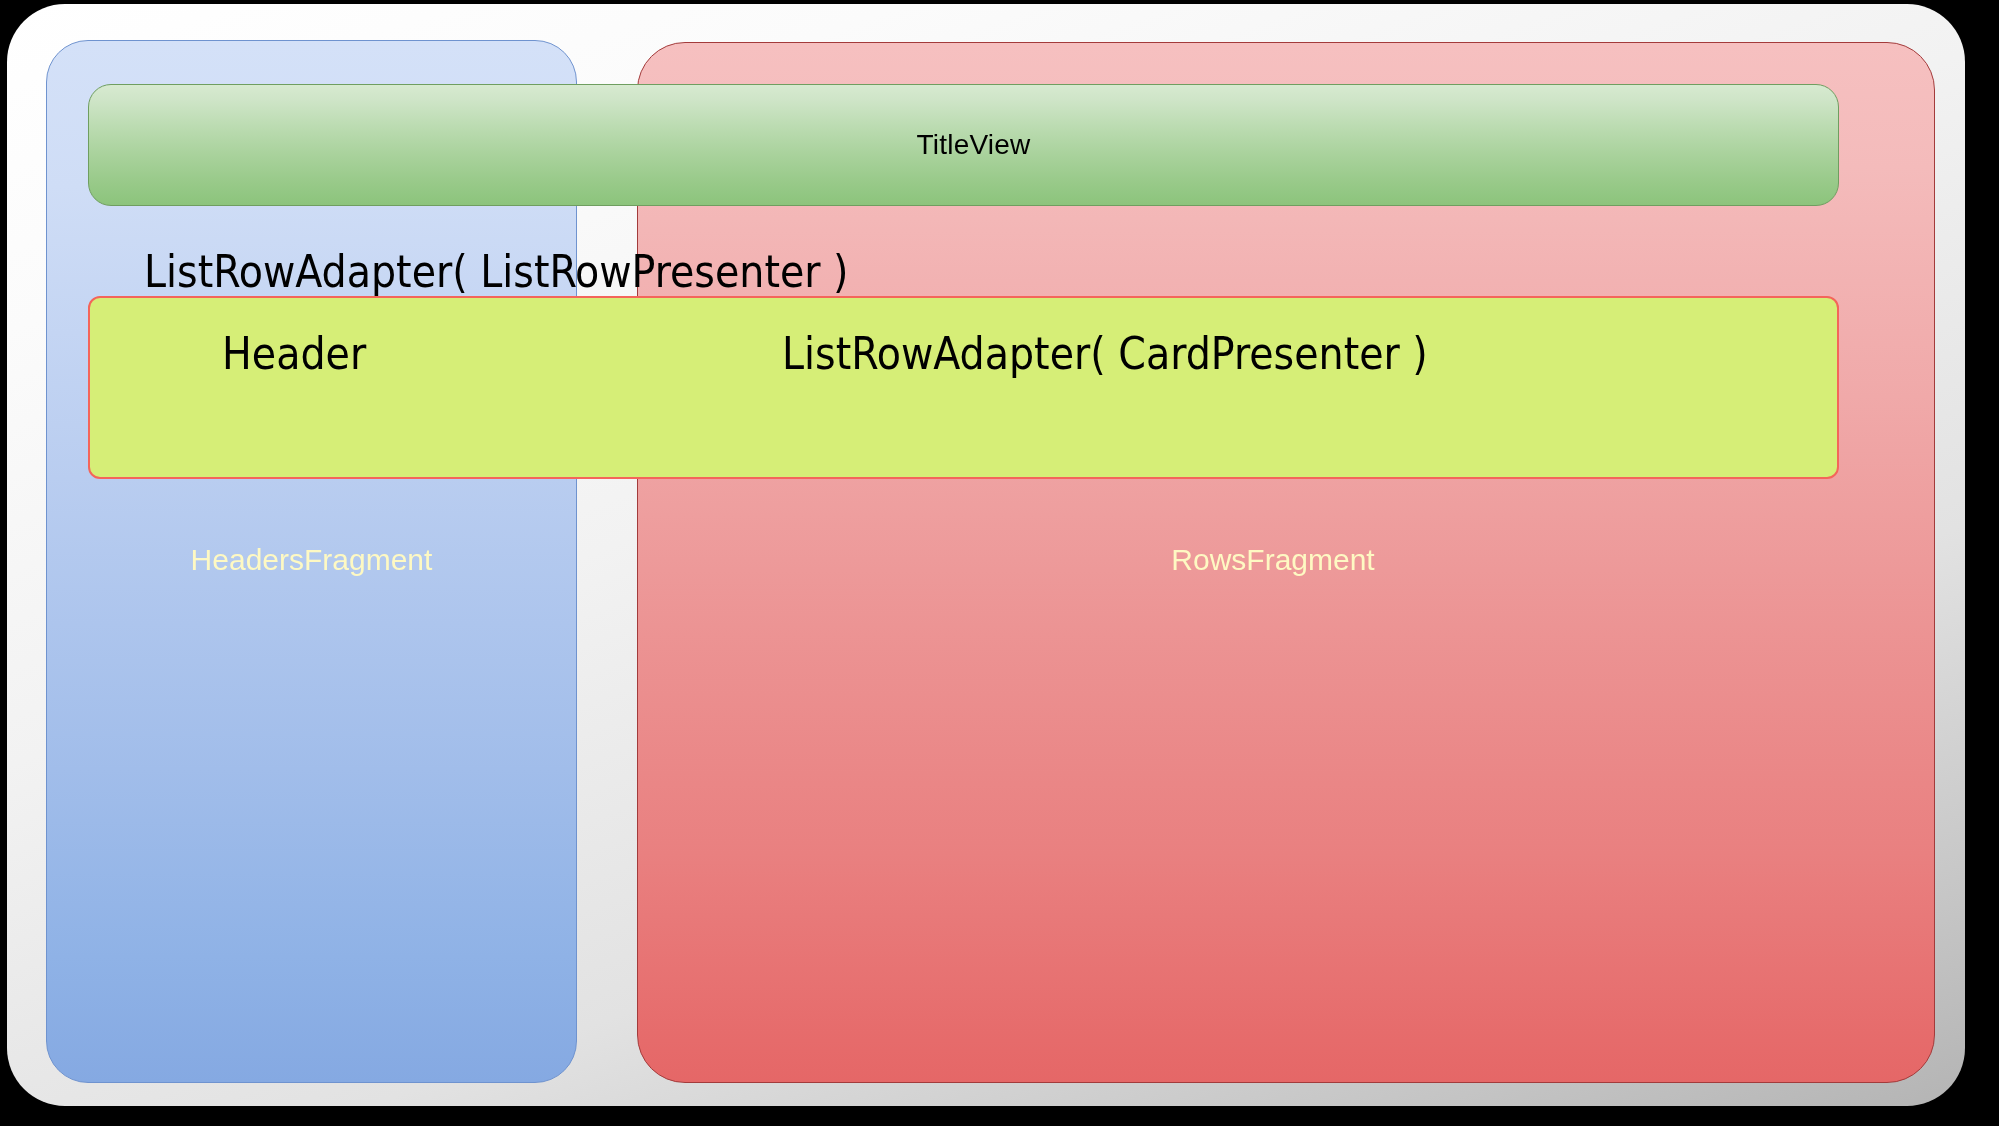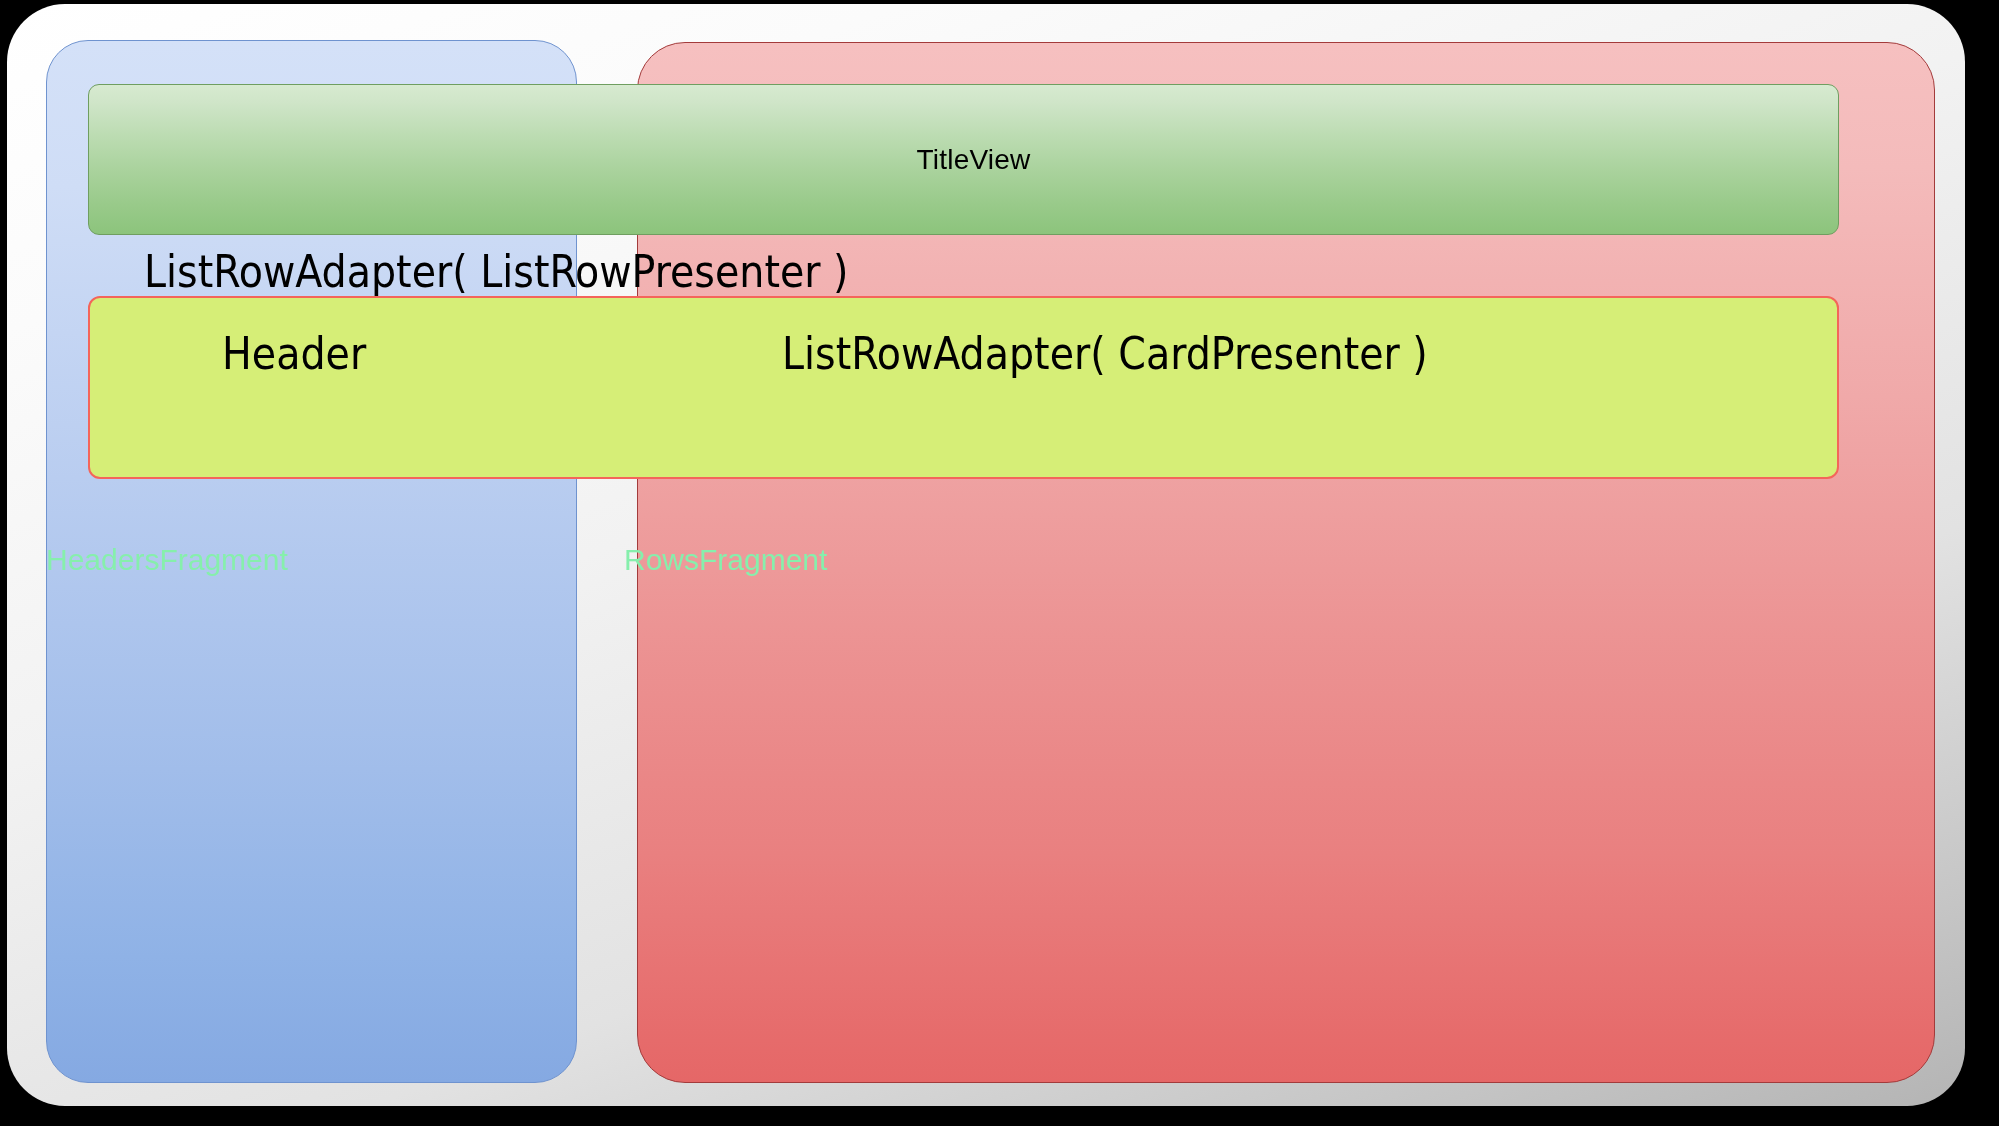--- a/index.html
+++ b/index.html
@@ -53,22 +53,22 @@
     border: 1px solid #a33b3b;
     box-sizing: border-box;
   }
 
   
   .title-view {
     position: absolute;
     left: 88px;
     top: 84px;
     width: 1751px;
-    height: 151px;
-    border-radius: 11px;
+    height: 122px;
+    border-radius: 23px;
     background: linear-gradient(to bottom, #d7ead0 0%, #cfe5c8 12%, #bcdcb2 34%, #a9d29c 58%, #99ca8a 80%, #8cc47c 100%);
     border: 1px solid #6f9e60;
     box-sizing: border-box;
     display: flex;
     align-items: center;
     justify-content: center;
     padding-left: 20px;
   }
   .title-view-label {
     font-size: 28px;
@@ -109,22 +109,23 @@
   }
   .card-presenter-label {
     left: 782px;
     top: 328px;
   }
 
   
   .fragment-caption {
     position: absolute;
     font-size: 30px;
-    color: #86efac;
+    color: #fef9c3;
     white-space: nowrap;
+    text-align: center;
   }
   .headers-caption {
     left: 46px;
     top: 543px;
     width: 531px;
   }
   .rows-caption {
     left: 624px;
     top: 543px;
     width: 1298px;

